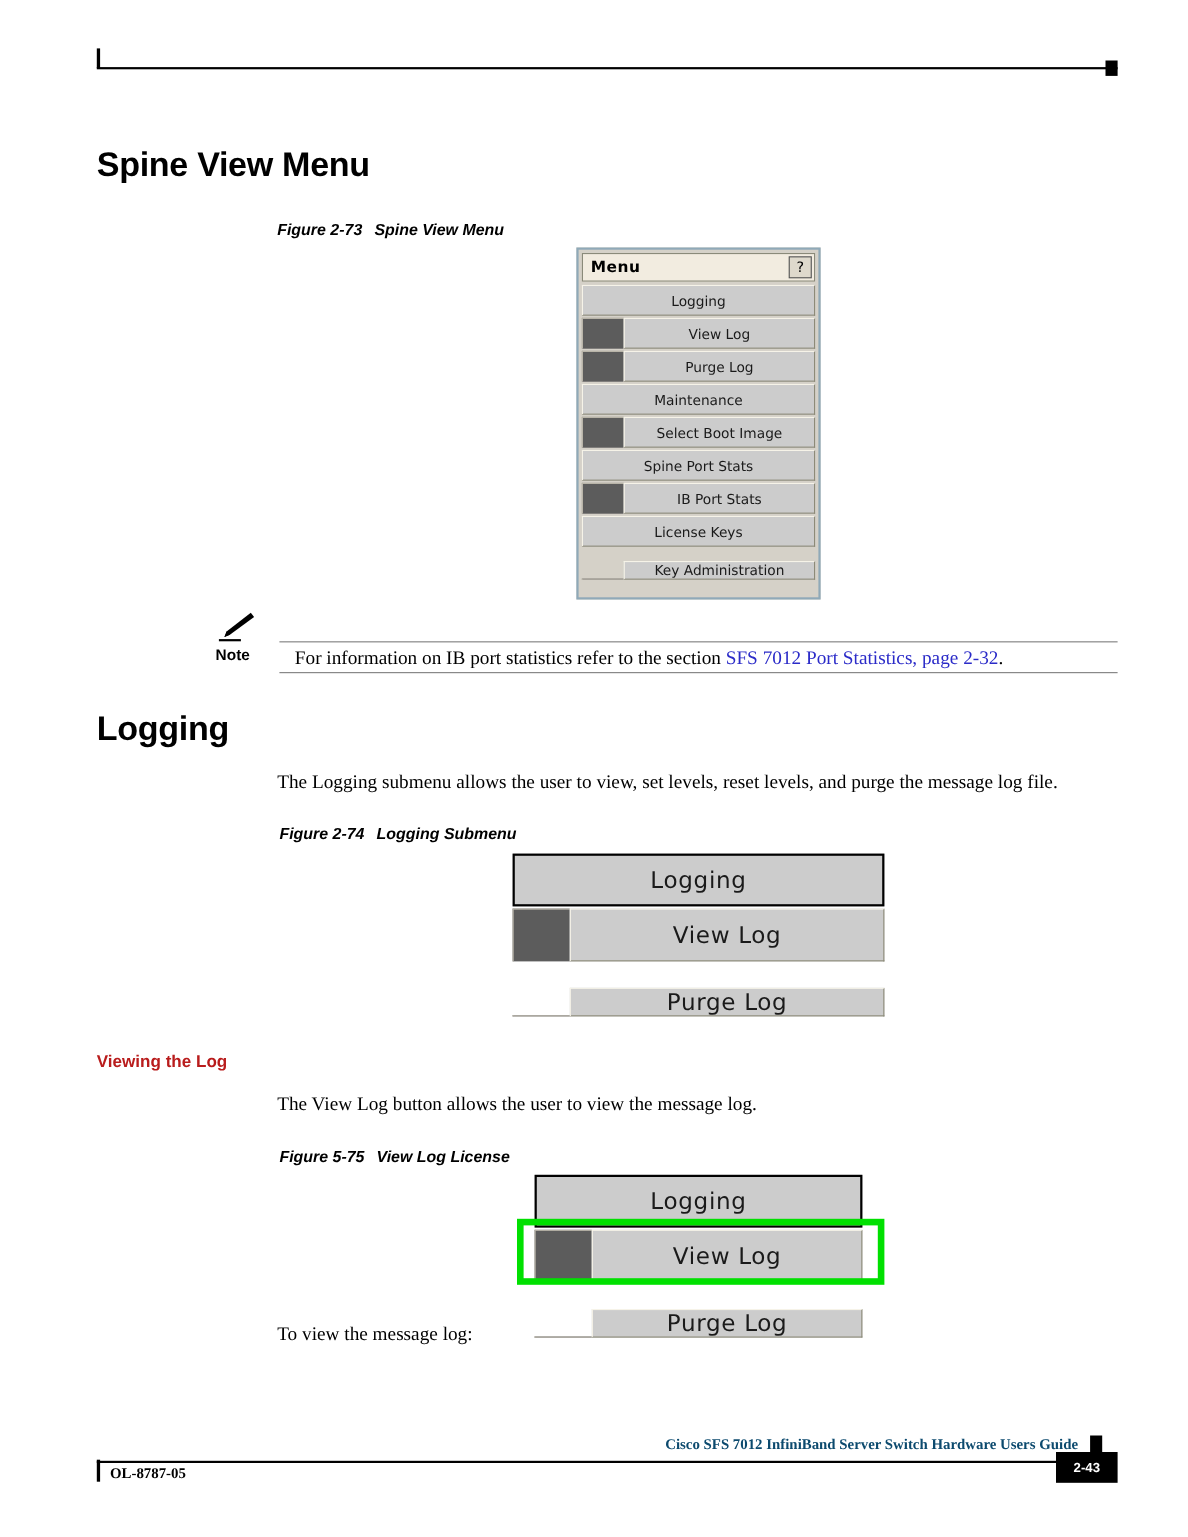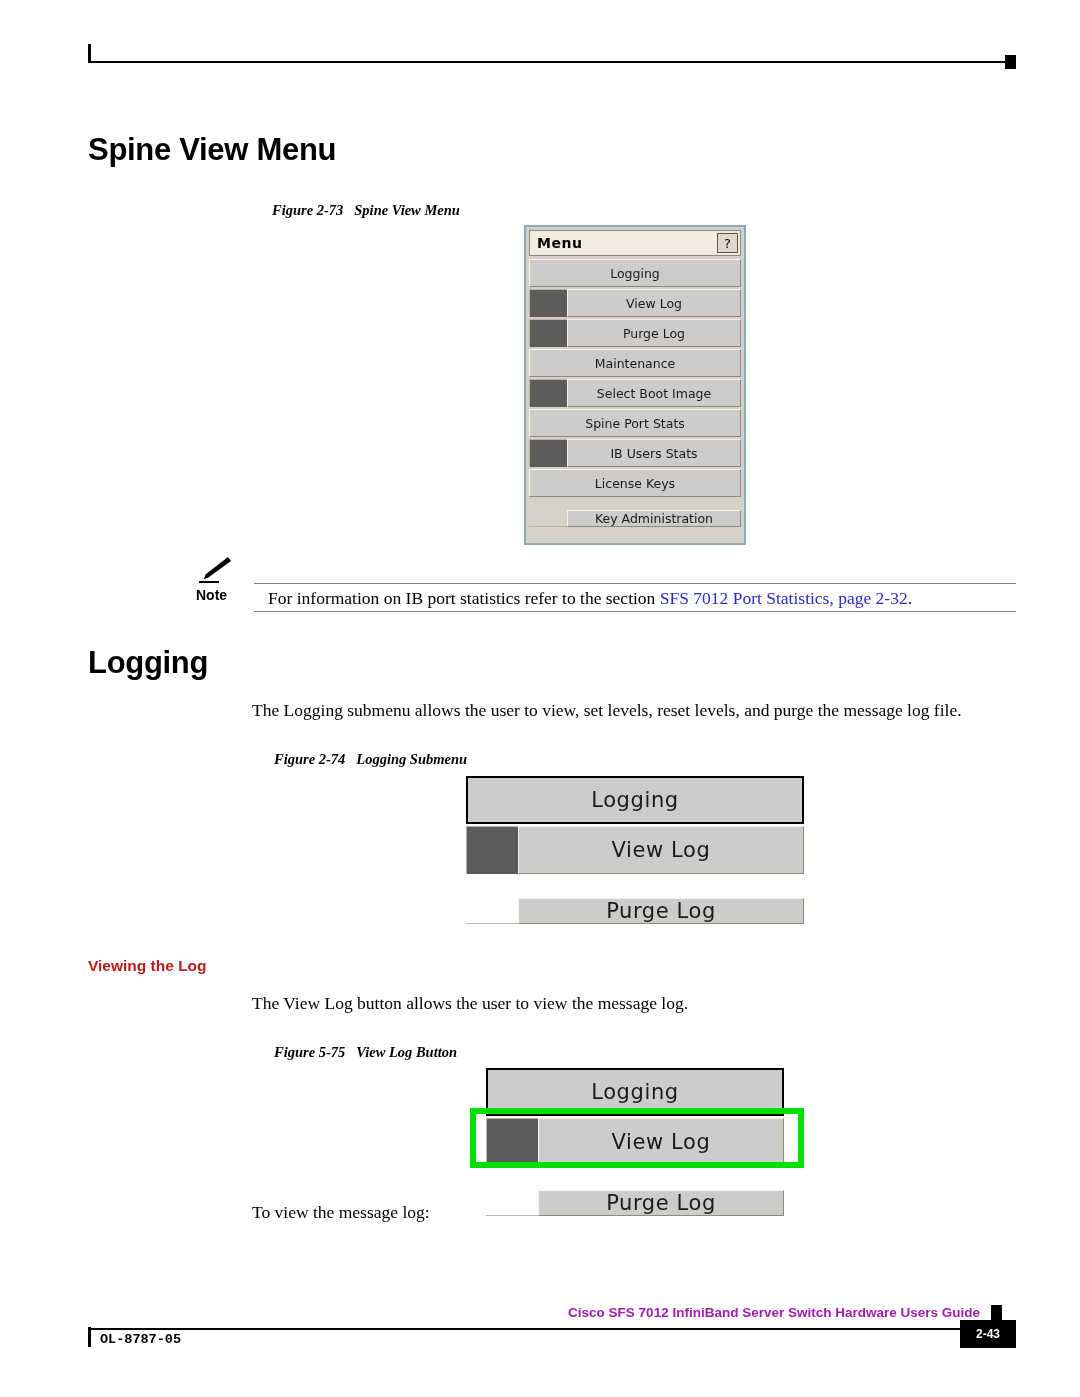--- a/index.html
+++ b/index.html
@@ -68,27 +68,26 @@
     font-weight: bold;
     font-size: 15.5px;
     color: #b91c1c;
     white-space: nowrap;
   }
   .h3#heading-viewing { left: 88px; top: 957px; }
 
   
   .fig-caption {
     position: absolute;
-    font-family: Liberation Serif, serif;
+    font-family: Liberation Sans, sans-serif;
     font-style: italic;
     font-weight: bold;
     font-size: 14.5px;
     color: #000;
     white-space: nowrap;
-    margin-left: 20px;
   }
   .fig-caption .fig-num { margin-right: 11px; }
 
   
   .body-text {
     position: absolute;
     font-family: "Liberation Serif", serif;
     font-size: 17.5px;
     color: #000;
     white-space: nowrap;
@@ -250,24 +249,24 @@
     position: absolute;
     left: 88px;
     top: 1305px;
     width: 928px;
     height: 60px;
   }
   .footer-guide {
     position: absolute;
     right: 36px;
     top: 0px;
-    font-family: Liberation Sans, sans-serif;
+    font-family: Liberation Serif, serif;
     font-weight: bold;
     font-size: 13.5px;
-    color: #a21caf;
+    color: #0c4a6e;
     white-space: nowrap;
   }
   .footer-square {
     position: absolute;
     right: 14px;
     top: 0px;
     width: 11px;
     height: 15px;
     background: #000;
   }
@@ -284,21 +283,21 @@
     left: 0;
     top: 22px;
     width: 2.5px;
     height: 20px;
     background: #000;
   }
   .footer-docid {
     position: absolute;
     left: 12px;
     top: 27px;
-    font-family: Liberation Mono, monospace;
+    font-family: Liberation Serif, serif;
     font-weight: bold;
     font-size: 13.5px;
     color: #000;
     white-space: nowrap;
   }
   .footer-pagenum {
     position: absolute;
     right: 0px;
     top: 15px;
     min-width: 56px;
@@ -355,21 +354,21 @@
       </div>
       <div class="menu-row">
         <div class="menu-swatch"></div>
         <div class="menu-btn">Select Boot Image</div>
       </div>
       <div class="menu-row">
         <div class="menu-btn top-level">Spine Port Stats</div>
       </div>
       <div class="menu-row">
         <div class="menu-swatch"></div>
-        <div class="menu-btn">IB Users Stats</div>
+        <div class="menu-btn">IB Port Stats</div>
       </div>
       <div class="menu-row">
         <div class="menu-btn top-level">License Keys</div>
       </div>
       <div class="menu-row">
         <div class="menu-swatch"></div>
         <div class="menu-btn">Key Administration</div>
       </div>
     </div>
   </div>
@@ -411,21 +410,21 @@
       </div>
     </div>
   </div>
 </div>
 
 <div class="h3" id="heading-viewing">Viewing the Log</div>
 
 <div class="body-text" style="left:252px; top:993px;">The View Log button allows the user to view the message log.</div>
 
 <div class="fig-caption" style="left:254px; top:1044px;">
-  <span class="fig-num">Figure 5-75</span><span>View Log Button</span>
+  <span class="fig-num">Figure 5-75</span><span>View Log License</span>
 </div>
 
 <div class="gui-figure" style="left:484px; top:1066px; width:320px; height:140px;">
   <div class="menu-window large" style="left:0; top:0; width:300px; height:140px; border:none; background:#ffffff;">
     <div class="menu-body" style="padding:2px 0 0 2px;">
       <div class="menu-row">
         <div class="menu-btn emphasised">Logging</div>
       </div>
       <div class="menu-row">
         <div class="menu-swatch"></div>

